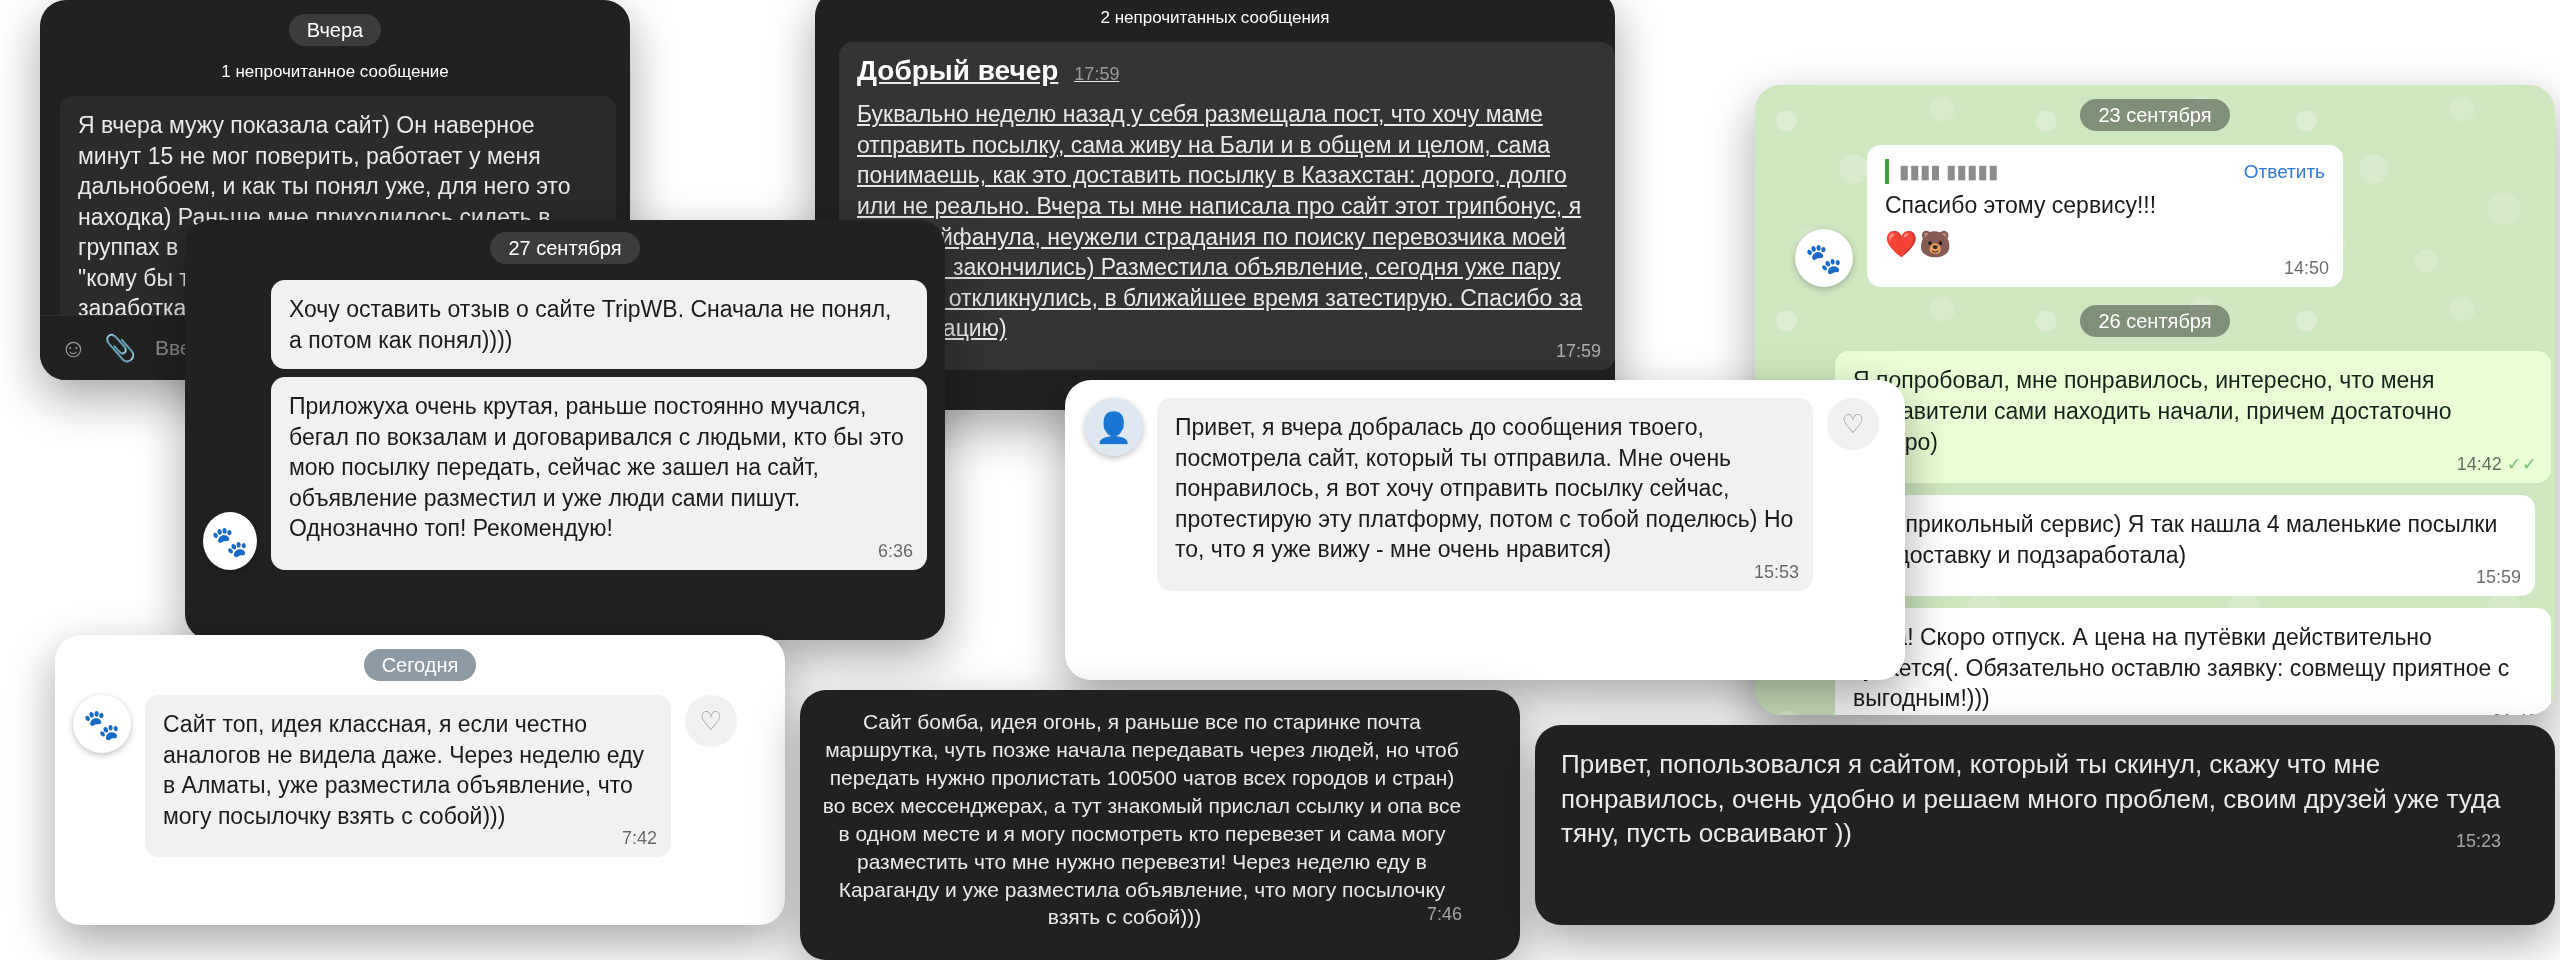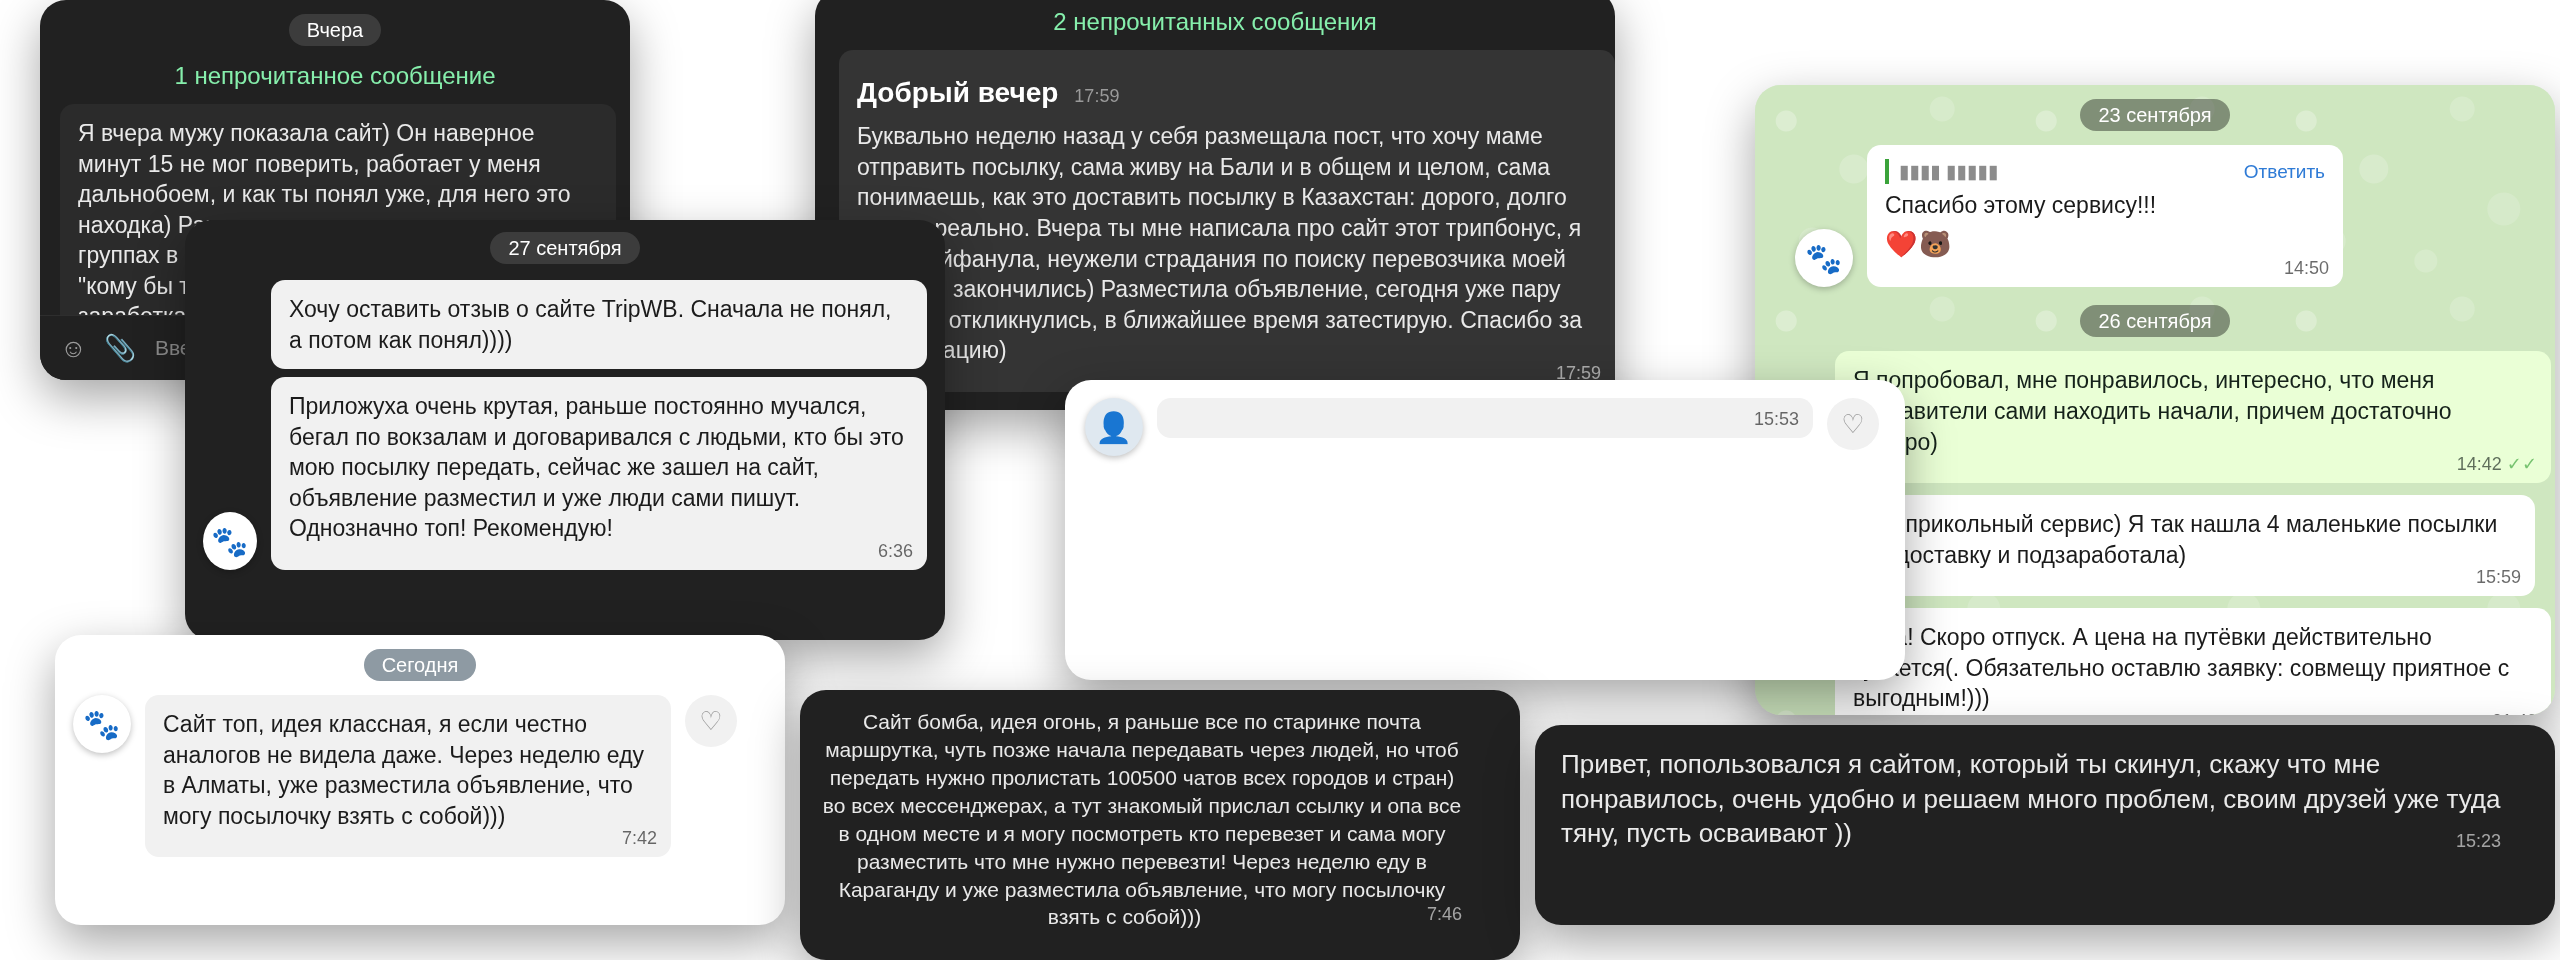--- a/index.html
+++ b/index.html
@@ -14,21 +14,21 @@
   .light{background:#ffffff;}
   .green{background:#d9ead3;}
 
   
   .daypill{
     display:inline-block;background:rgba(0,0,0,.38);color:#fff;border-radius:16px;
     padding:6px 18px;font-size:20px;line-height:1;
   }
   .daypill.dark-pill{background:rgba(255,255,255,.12);}
   .centerline{text-align:center;}
-  .unread{color:#86efac;font-size:24px;text-align:center;}
+  .unread{color:#ffffff;font-size:17px;text-align:center;}
   .bubble{position:relative;border-radius:14px;padding:14px 18px 26px 18px;font-size:23px;line-height:1.33;}
   .bubble .time{position:absolute;right:14px;bottom:6px;font-size:18px;opacity:.65;}
   .b-dark{background:#2b2b2b;color:#e9e9e9;}
   .b-dark2{background:#343434;color:#e9e9e9;}
   .b-light{background:#f1f1f1;color:#1b1b1b;}
   .b-white{background:#ffffff;color:#1b1b1b;}
   .b-greenout{background:#eaffd6;color:#15221a;}
   .avatar{
     width:58px;height:58px;border-radius:50%;background:#ffffff;
     display:flex;align-items:center;justify-content:center;font-size:30px;overflow:hidden;
@@ -117,21 +117,21 @@
     <div class="composer">
       <span class="cicon">☺</span>
       <span class="cicon">📎</span>
       <span>Введ</span>
     </div>
   </div>
 
   <div class="card dark" id="card2">
     <div class="inner">
       <div class="unread" style="margin:8px 0 14px;">2 непрочитанных сообщения</div>
-      <div class="bubble b-dark2" style="width:740px;padding-top:24px;">
+      <div class="bubble b-dark2" style="width:740px;padding-top:10px;text-decoration:underline;">
         <div style="display:flex;align-items:baseline;gap:16px;margin-bottom:10px;">
           <span class="hdr-title">Добрый вечер</span>
           <span style="font-size:18px;color:#9a9a9a;">17:59</span>
         </div>
         <span>Буквально неделю назад у себя размещала пост, что хочу маме отправить посылку, сама живу на Бали и в общем и целом, сама понимаешь, как это доставить посылку в Казахстан: дорого, долго или не реально. Вчера ты мне написала про сайт этот трипбонус, я прям кайфанула, неужели страдания по поиску перевозчика моей посылки закончились) Разместила объявление, сегодня уже пару человек откликнулись, в ближайшее время затестирую. Спасибо за информацию)</span>
         <span class="time">17:59</span>
       </div>
     </div>
   </div>
 
@@ -204,20 +204,21 @@
         </div>
       </div>
     </div>
   </div>
 
   <div class="card light" id="card5">
     <div class="inner">
       <div class="row" style="align-items:flex-start;">
         <div class="avatar" style="background:#dfe8f0;">👤</div>
         <div class="bubble b-light" style="width:620px;">
+          <span>Привет, я вчера добралась до сообщения твоего, посмотрела сайт, который ты отправила. Мне очень понравилось, я вот хочу отправить посылку сейчас, протестирую эту платформу, потом с тобой поделюсь) Но то, что я уже вижу - мне очень нравится)</span>
           <span class="time">15:53</span>
         </div>
         <div class="like-btn">♡</div>
       </div>
     </div>
   </div>
 
   <div class="card light" id="card6">
     <div class="inner">
       <div class="centerline">

